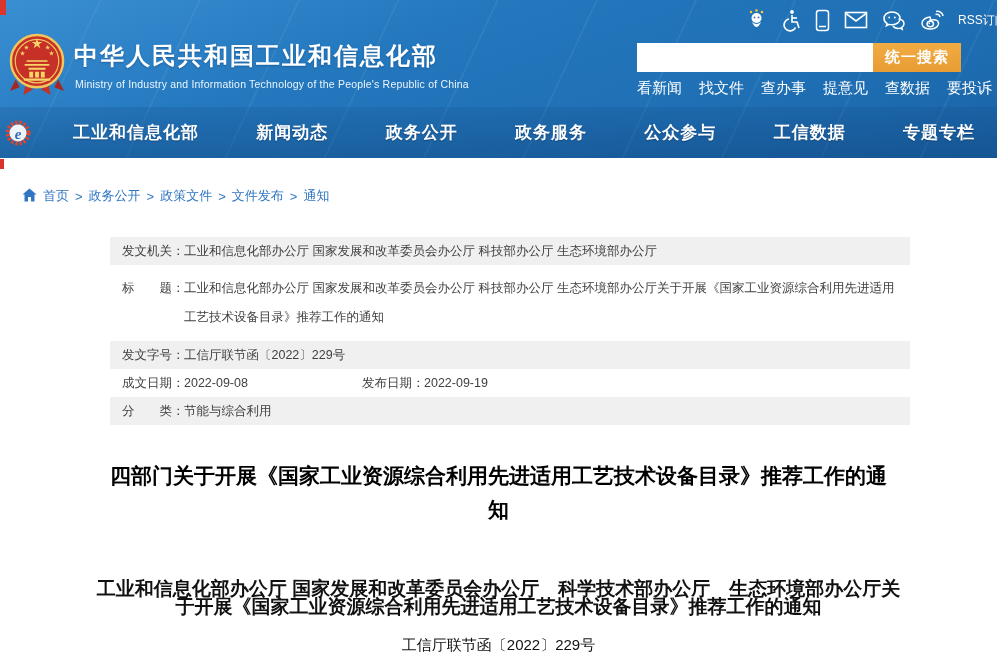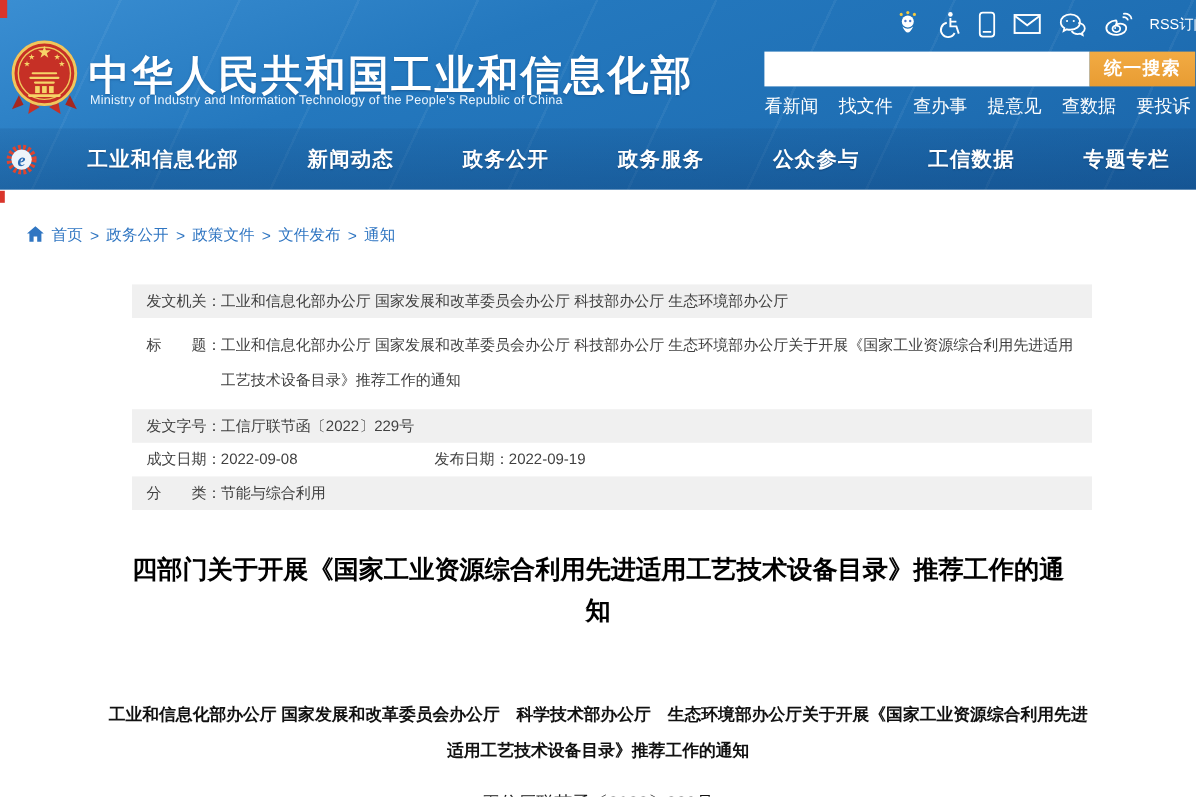--- a/index.html
+++ b/index.html
@@ -8,32 +8,32 @@
 
   
   .header { position:relative; width:997px; height:158px;
     background:linear-gradient(160deg,#3a8ed2 0%, #2478be 35%, #1f6fb4 70%, #1a64a8 100%); }
   .header::after { content:""; position:absolute; inset:0; pointer-events:none;
     background:repeating-linear-gradient(115deg, rgba(255,255,255,0.05) 0 2px, rgba(255,255,255,0) 2px 90px); }
   .corner-mark { position:absolute; left:0; top:0; width:6px; height:15px; background:#d9352b; z-index:5; }
   .edge-mark { position:absolute; left:0; top:159px; width:4px; height:10px; background:#d9352b; z-index:5; }
 
   .emblem { position:absolute; left:8px; top:30px; width:58px; height:68px; z-index:2; }
-  .site-name { position:absolute; left:74px; top:40px; color:#fff; font-size:34px;
+  .site-name { position:absolute; left:74px; top:40px; color:#fff; font-size:24px;
     font-weight:bold; letter-spacing:2px; z-index:2; white-space:nowrap;
     text-shadow:0 1px 2px rgba(0,40,90,.35); }
   .site-name-en { position:absolute; left:75px; top:78px; color:#eaf4fd; font-size:10.5px;
     letter-spacing:.2px; z-index:2; white-space:nowrap; }
 
   .icons-row { position:absolute; left:746px; top:8px; width:245px; height:24px;
     display:flex; align-items:center; gap:14px; z-index:2; }
   .icons-row svg { display:block; }
   .rss-label { color:#fff; font-size:12px; white-space:nowrap; }
 
-  .search-row { position:absolute; left:637px; top:43px; width:359px; height:29px;
+  .search-row { position:absolute; left:637px; top:43px; width:324px; height:29px;
     display:flex; z-index:2; }
   .search-input { flex:1; border:none; outline:none; background:#fff; height:29px;
     padding:0 8px; font-size:14px; }
   .search-button { width:88px; height:29px; border:none; cursor:pointer;
     background:linear-gradient(180deg,#f2ab43,#e89c33); color:#fff; font-size:15px;
     font-weight:bold; letter-spacing:1px; font-family:inherit; }
 
   .quick-links { position:absolute; left:637px; top:79px; display:flex; gap:17px; z-index:2; }
   .quick-link { color:#fff; font-size:15px; text-decoration:none; white-space:nowrap; cursor:pointer; }
 
@@ -59,21 +59,21 @@
   .meta-row.tall { padding-top:9px; padding-bottom:9px; line-height:29px; }
   .meta-label { flex:none; width:62px; white-space:nowrap; }
   .meta-value { flex:1; padding-right:6px; }
   .meta-cell1 { flex:none; width:240px; display:flex; }
   .meta-cell2 { flex:1; display:flex; }
 
   
   .article-title { margin:34px auto 0; width:790px; text-align:center; color:#000;
     font-size:21px; font-weight:bold; line-height:34px; }
   .article-subtitle { margin:53px auto 0; width:816px; text-align:center; color:#111;
-    font-size:14px; font-weight:bold; line-height:30px; }
+    font-size:19px; font-weight:bold; line-height:18px; }
   .article-docnum { margin:20px auto 0; text-align:center; color:#111; font-size:15px; }
 </style>
 </head>
 <body>
 
 <div class="header">
   <div class="corner-mark"></div>
 
   <div class="emblem">
     <svg viewBox="0 0 60 68" width="58" height="68">

